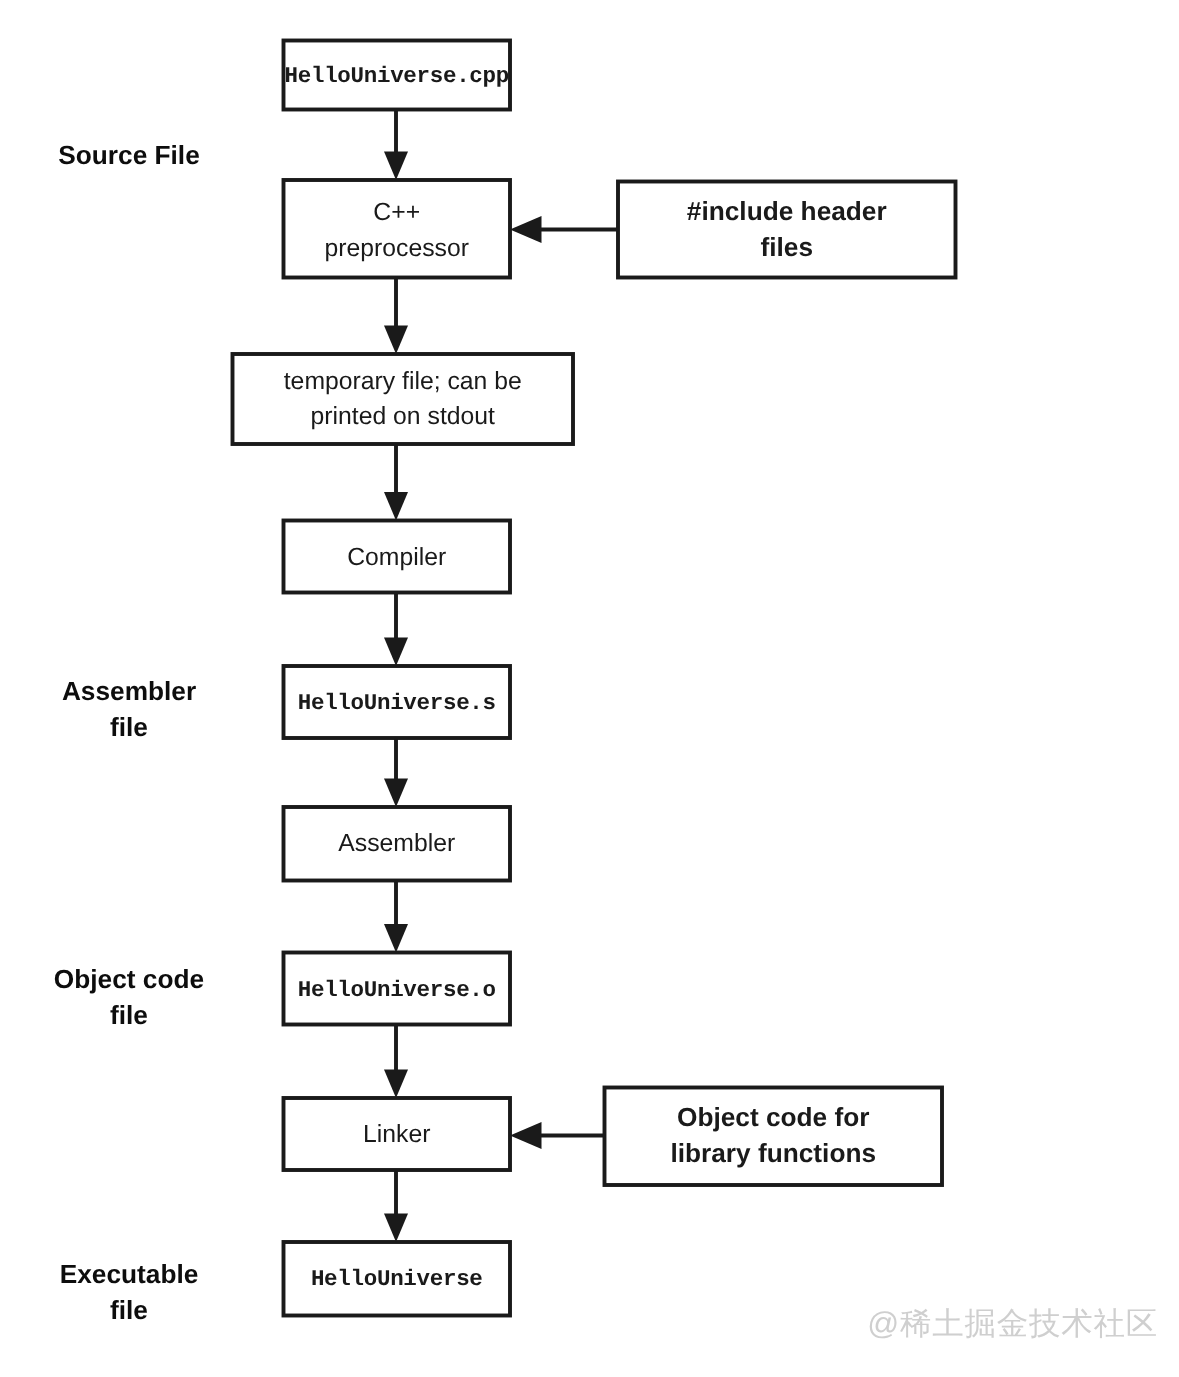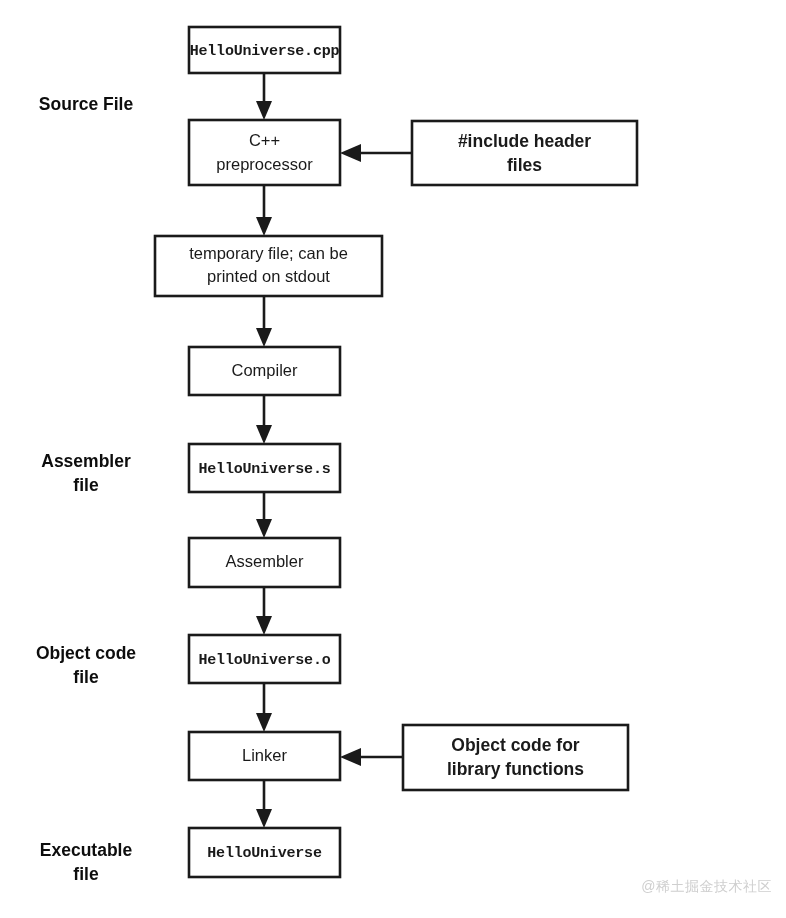--- a/index.html
+++ b/index.html
@@ -64,21 +64,21 @@
     font-weight: 700;
     fill: #0d0d0d;
     text-anchor: middle;
     dominant-baseline: middle;
   }
   .watermark {
     position: absolute;
     right: 14px;
     bottom: 22px;
     font-family: "Liberation Sans", sans-serif;
-    font-size: 14px;
+    font-size: 21px;
     color: #cfcfcf;
     letter-spacing: 0.5px;
     user-select: none;
     white-space: nowrap;
   }
 </style>
 </head>
 <body>
 
 <div id="diagram-root">

